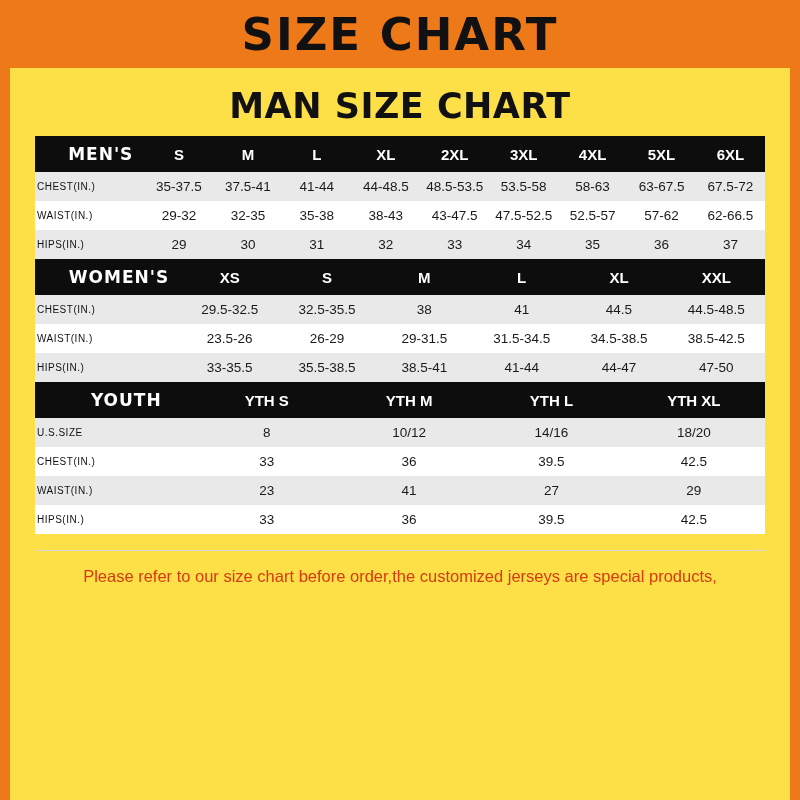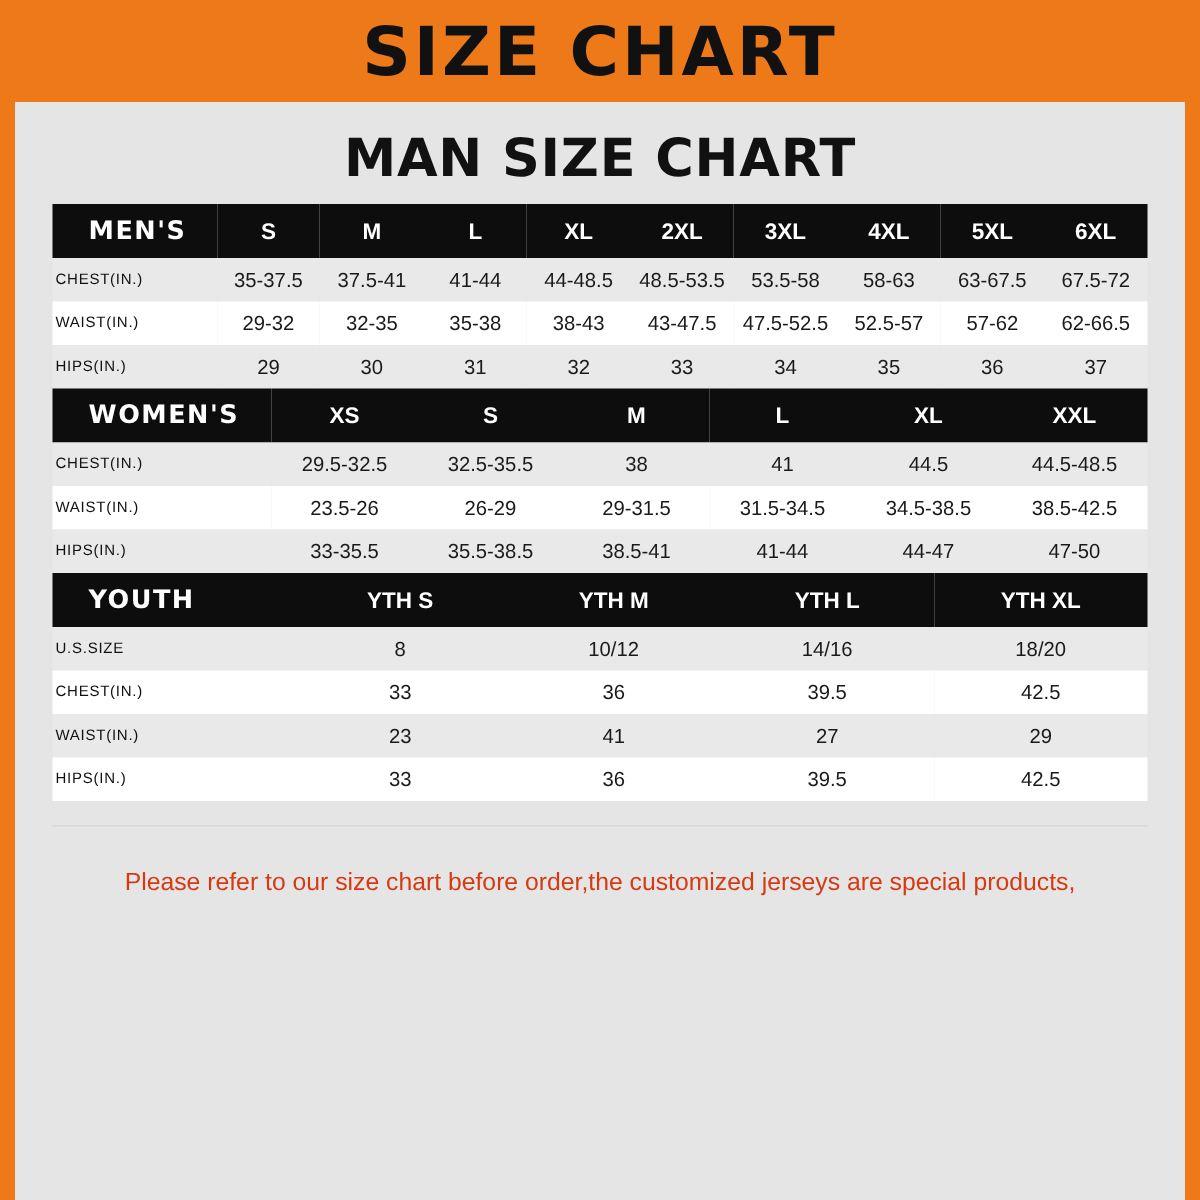--- a/index.html
+++ b/index.html
@@ -5,21 +5,21 @@
   * { box-sizing: border-box; }
   html, body {
     margin: 0; padding: 0;
     width: 800px; height: 800px;
     background: #ffffff;
     font-family: "Liberation Sans", sans-serif;
   }
   .page {
     width: 800px; height: 800px;
     position: relative;
-    background: #e5e5e5;
+    background: #fde047;
     border-left: 10px solid #ee7919;
     border-right: 10px solid #ee7919;
     overflow: hidden;
   }
   .banner {
     background: #ee7919;
     height: 68px;
     display: flex;
     align-items: center;
     justify-content: center;
@@ -59,21 +59,21 @@
   table.sz thead tr {
     background: #0d0d0d;
     color: #ffffff;
   }
   table.sz thead th {
     padding: 8px 2px;
     font-size: 15px;
     font-weight: bold;
   }
   table.sz thead th.rowhead {
-    text-align: left;
+    text-align: center;
     padding-left: 24px;
     font-family: "DejaVu Sans", sans-serif;
     font-size: 17px;
     letter-spacing: 1px;
   }
   table.sz tbody td {
     padding: 7px 2px;
     font-size: 13.5px;
     color: #1a1a1a;
   }
@@ -94,21 +94,21 @@
   .women thead th { font-size: 17px; }
   .women tbody td { font-size: 14.5px; padding: 9px 2px; }
   .women tbody td.rowhead { font-size: 14.5px; }
   .youth thead th { font-size: 16px; }
   .youth tbody td { font-size: 14.5px; padding: 9px 2px; }
   .youth tbody td.rowhead { font-size: 14.5px; }
 
   .note {
     margin-top: 16px;
     border-top: 1px solid #d8d8d8;
-    padding-top: 26px;
+    padding-top: 14px;
     text-align: center;
     color: #d63a12;
     font-size: 16.5px;
     line-height: 1.35;
     font-family: "Liberation Sans", sans-serif;
   }
 </style>
 </head>
 <body>
 

